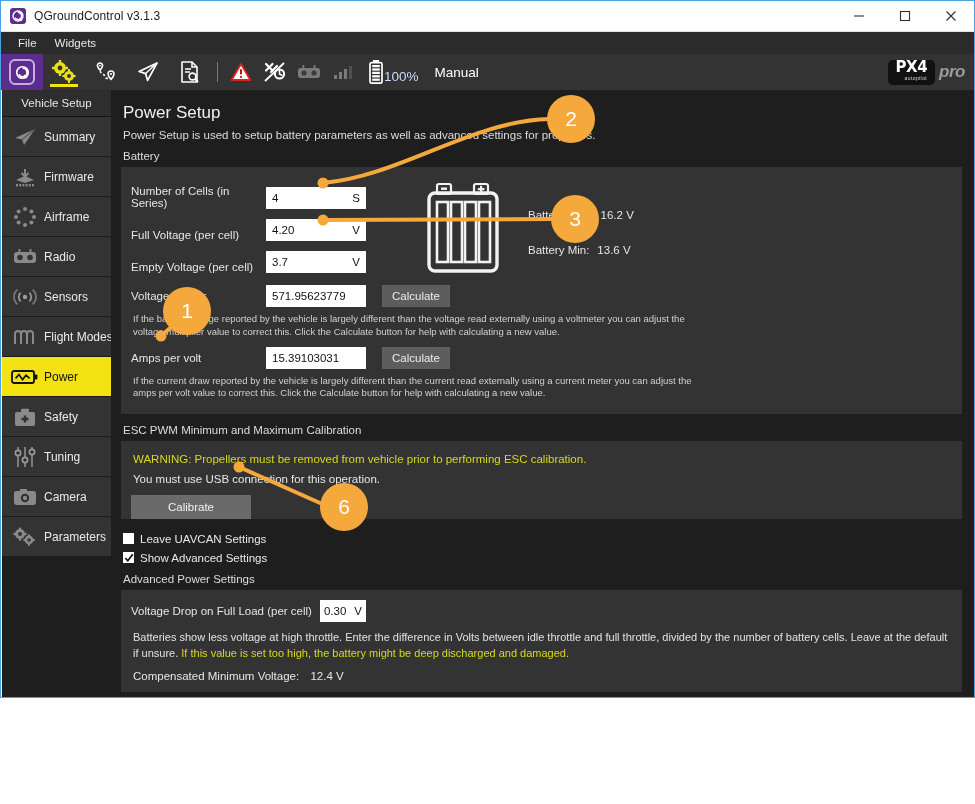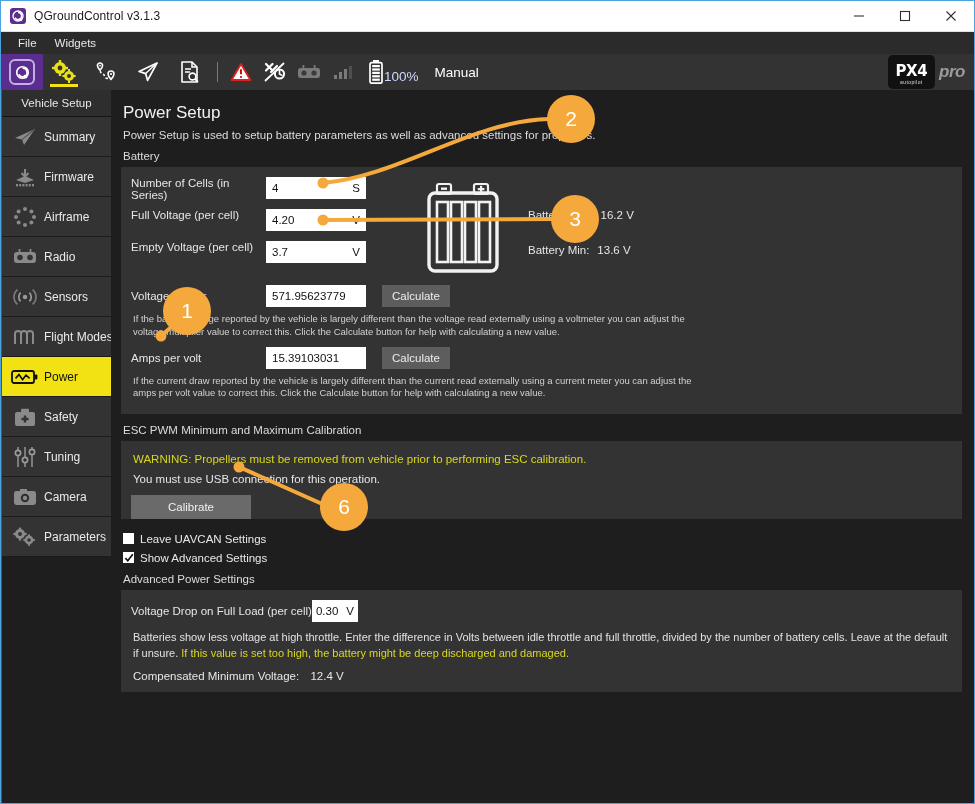--- a/index.html
+++ b/index.html
@@ -3,22 +3,22 @@
 <meta charset="utf-8">
 <style>
   * { box-sizing: border-box; }
   html, body {
     margin: 0; padding: 0;
     background: #ffffff;
     font-family: "Liberation Sans", sans-serif;
   }
   #app {
     position: relative;
-    width: 975px; height: 804px;
-    background: #0f766e;
+    width: 975px; height: 698px;
+    background: #fef9c3;
     overflow: hidden;
     border: 1px solid #4aa3df;
   }
 
   
   .titlebar {
     position: absolute; left: 0; top: 0; width: 973px; height: 31px;
     background: #ffffff;
     display: flex; align-items: center;
     border-bottom: 1px solid #e2e2e2;
@@ -77,22 +77,22 @@
     width: 1px; height: 20px; background: #7a7a7a; margin: 0 6px; flex: none;
   }
   .tb-stat { width: 34px; display:flex; align-items:center; justify-content:center; flex:none; }
   .tb-batt { display: flex; align-items: flex-end; gap: 0; margin-left: 8px; flex:none;}
   .tb-pct { font-size: 13.5px; color: #cfd8ff; }
   .tb-mode { font-size: 13.5px; color: #ffffff; margin-left: 16px; }
   .px4logo {
     margin-left: auto; margin-right: 9px; display: flex; align-items: center; gap: 4px;
   }
   .px4-badge {
-    background: #111; border-radius: 5px; padding: 9px 8px 4px 8px;
-    display: flex; flex-direction: column; align-items: center; line-height: 1;
+    background: #111; border-radius: 5px; padding: 0 8px 4px 8px;
+    display: flex; flex-direction: column; align-items: flex-end; line-height: 1;
   }
   .px4-top {
     font-family: "DejaVu Sans", sans-serif;
     font-size: 15px; font-weight: bold; color: #fff; letter-spacing: -0.5px;
   }
   .px4-sub { font-size: 5px; color: #ddd; letter-spacing: .4px; margin-top: 1px;}
   .px4-pro {
     font-size: 17px; font-style: italic; font-weight: bold; color: #9a9a9a;
     letter-spacing: -.5px;
   }
@@ -133,21 +133,21 @@
   .page-desc { font-size: 11.5px; color: #dcdcdc; margin: 0 0 9px 2px; }
   .sec-label { font-size: 11.5px; color: #dcdcdc; margin: 0 0 5px 2px; }
 
   .panel {
     background: #333333; padding: 10px 12px 10px 10px; margin-bottom: 10px;
   }
   .panel.tight { padding-bottom: 0; }
 
   .batt-grid { display: flex; align-items: flex-start; }
   .fields { width: 275px; flex: none; }
-  .frow { display: flex; align-items: flex-start; height: 32px; }
+  .frow { display: flex; align-items: flex-end; height: 32px; }
   .flabel { font-size: 11.5px; color: #e6e6e6; width: 135px; flex: none; }
   .fbox {
     position: relative;
     width: 100px; height: 22px; background: #ffffff;
     display: flex; align-items: center;
     padding: 0 6px; flex: none;
   }
   .fbox .val { font-size: 11.5px; color: #111; }
   .fbox .unit {
     margin-left: auto; font-size: 11.5px; color: #111;
@@ -184,21 +184,21 @@
   .checks { margin: 6px 0 0 2px; }
   .chk-row { display: flex; align-items: center; height: 19px; }
   .chk {
     width: 11px; height: 11px; background: #ffffff;
     display: flex; align-items: center; justify-content: center;
     margin-right: 6px; flex: none;
   }
   .chk-lbl { font-size: 11.5px; color: #e8e8e8; }
 
   .vdrop-row { display: flex; align-items: center; margin-bottom: 8px; }
-  .vdrop-lbl { font-size: 11.5px; color: #e6e6e6; }
+  .vdrop-lbl { font-size: 11.5px; color: #e6e6e6; margin-right: 8px; }
   .fbox.small { width: 46px; padding: 0 4px; justify-content: flex-end; }
   .bodytext {
     font-size: 11px; color: #e2e2e2; line-height: 1.45;
     max-width: 832px; margin: 0 0 8px 2px;
   }
   .bodytext .em { color: #d8d81e; }
   .compline { font-size: 11.5px; color: #e6e6e6; margin-left: 2px; }
 
   
   .callouts {

